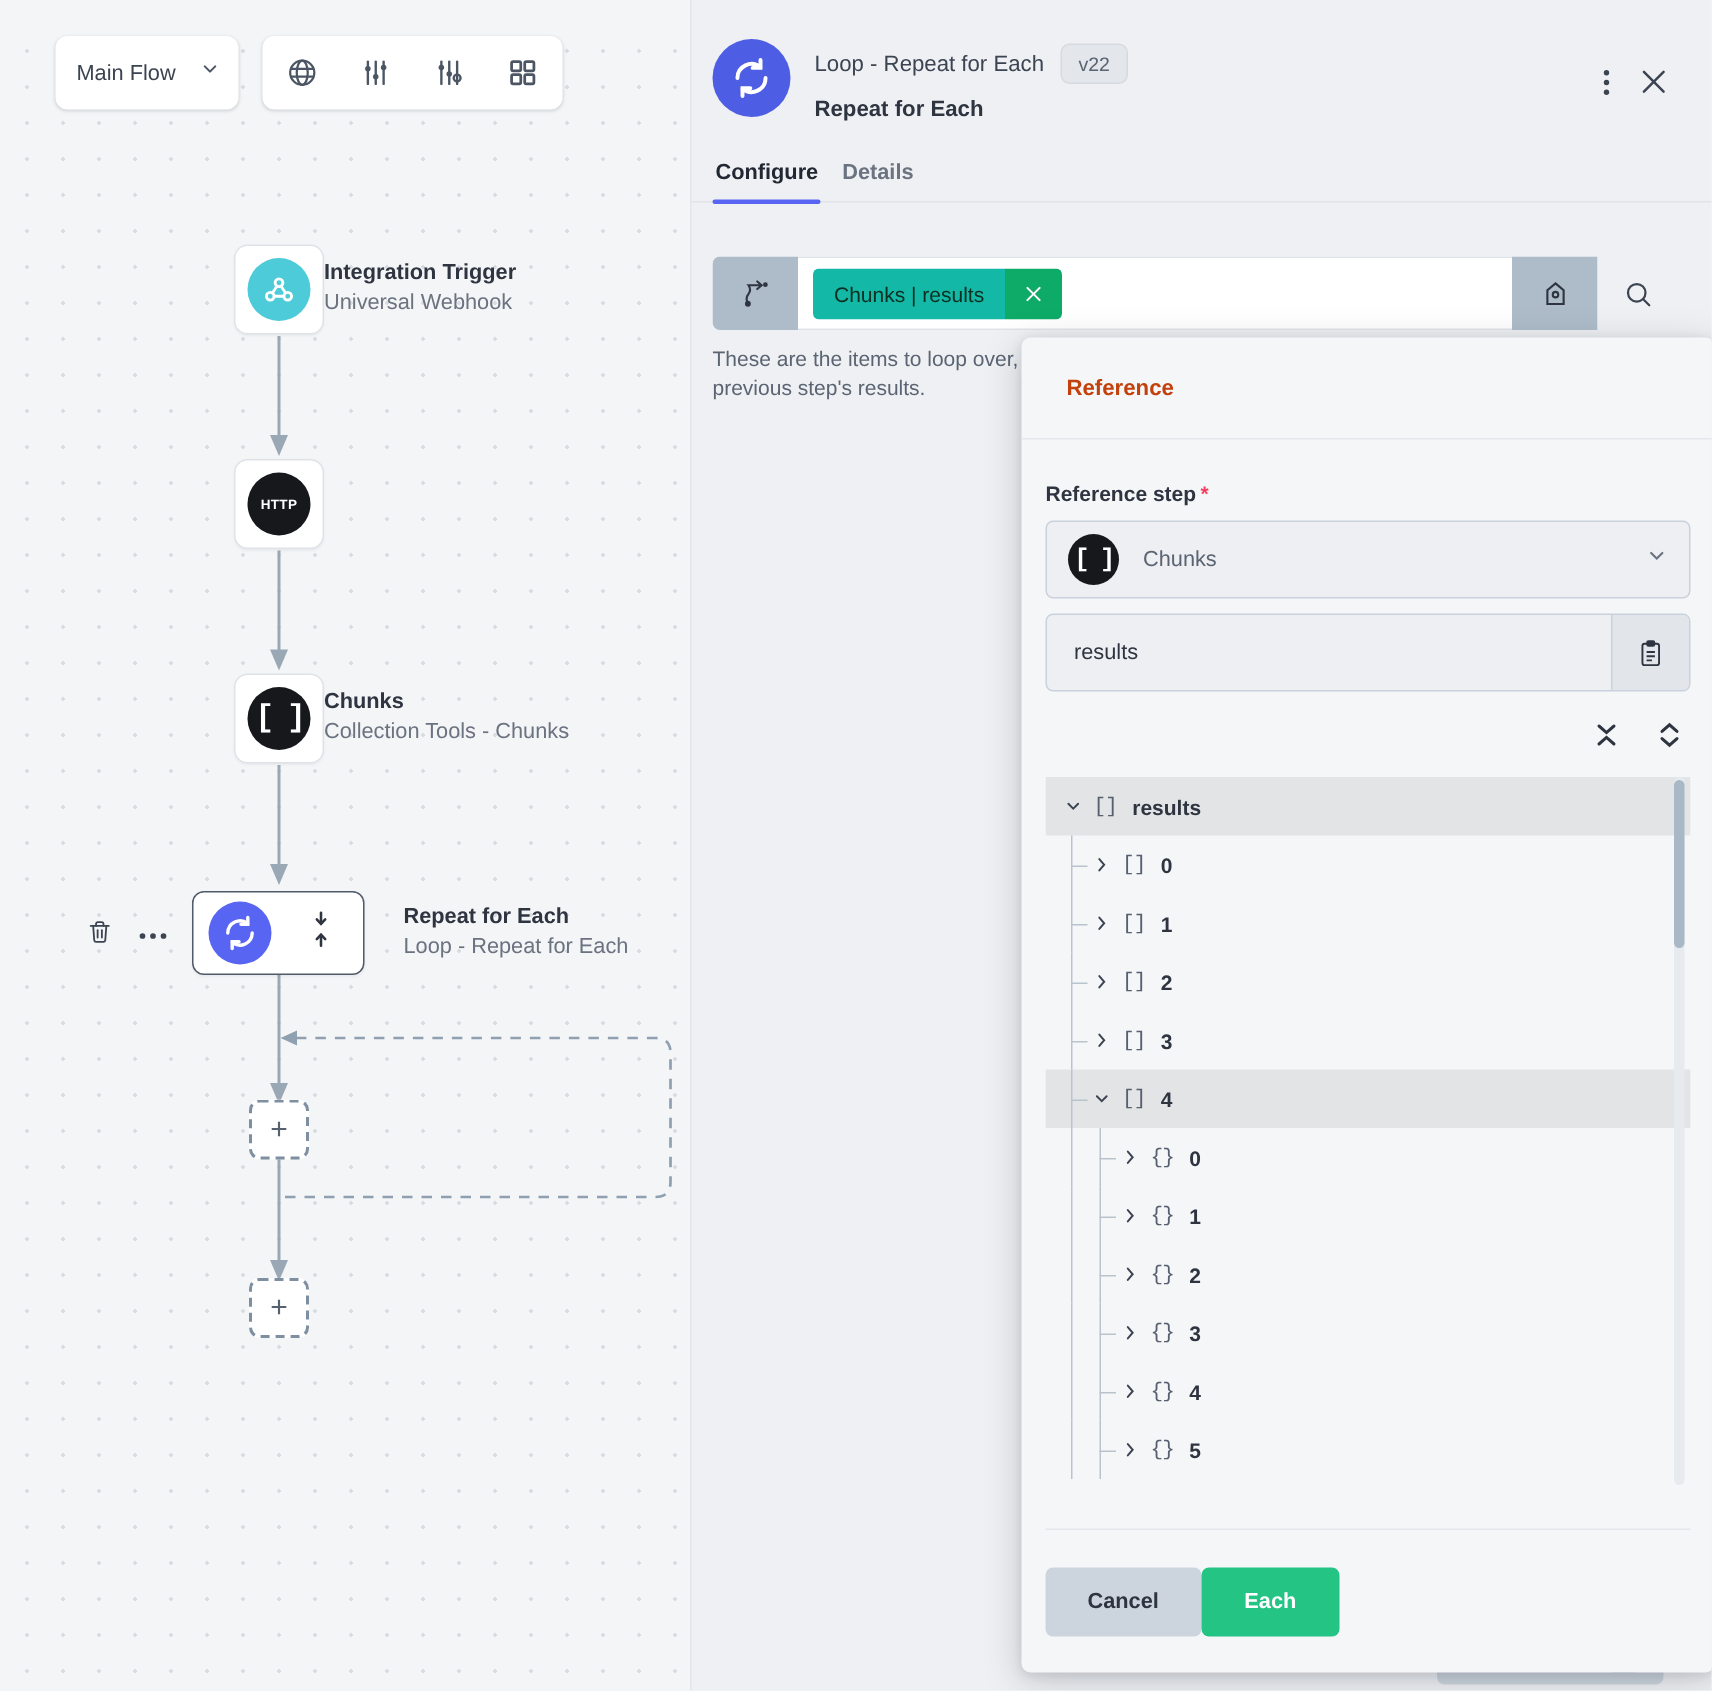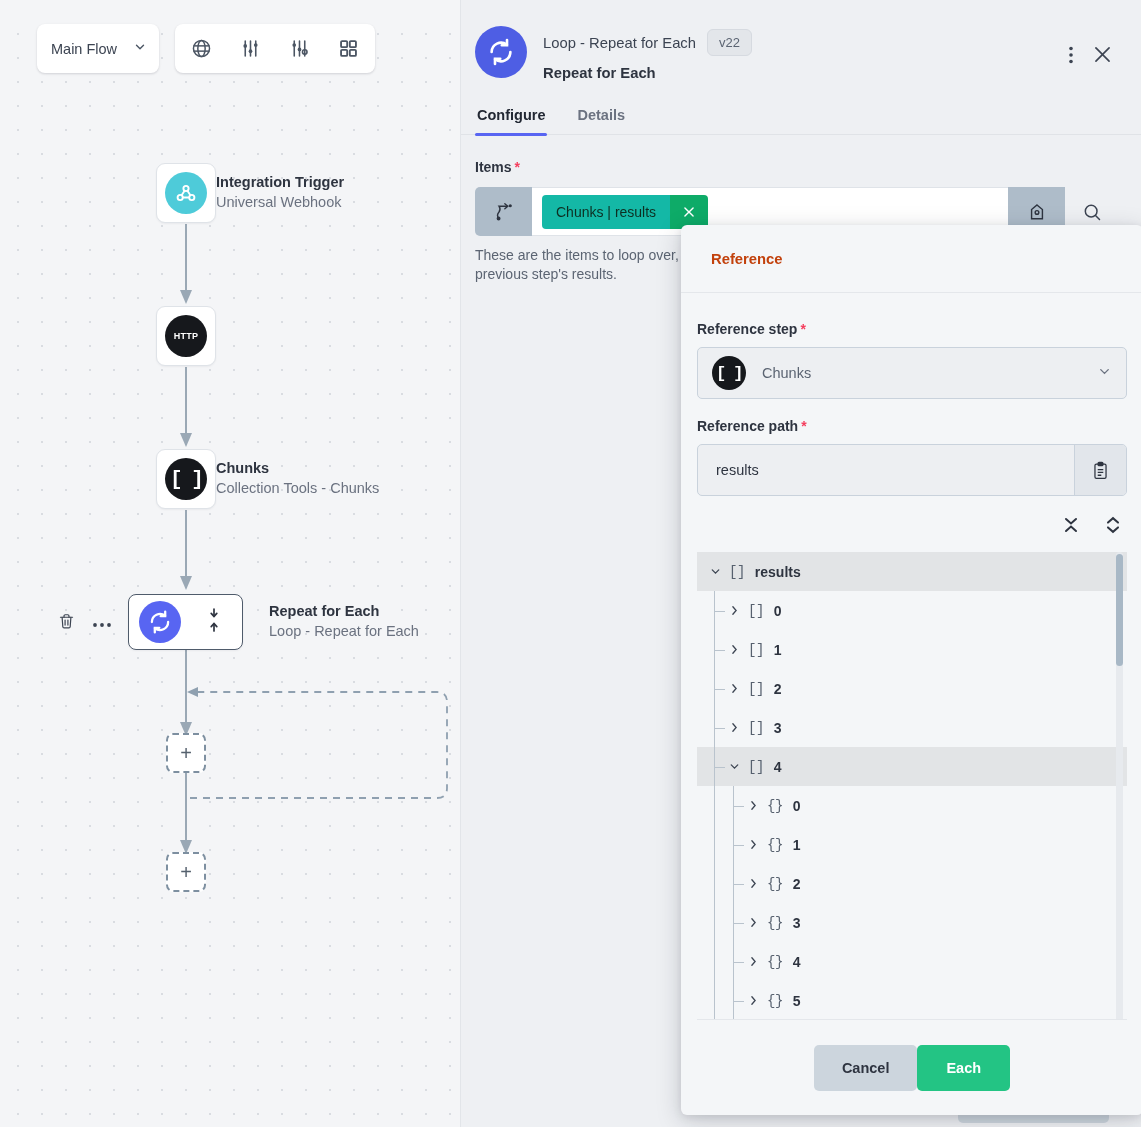--- a/index.html
+++ b/index.html
@@ -74,21 +74,21 @@
     display:flex; align-items:center; justify-content:center; flex:0 0 auto; }
   .head-txt { margin-left:16px; padding-top:3px; }
   .head-line1 { display:flex; align-items:center; }
   #head-type { font-size:14.8px; color:#3c4452; }
   #head-ver { margin-left:11px; font-size:13px; color:#5b6472; background:#e3e6ea;
     border:1px solid #d6dae0; border-radius:6px; padding:5px 11px; cursor:pointer; }
   #head-name { font-size:14.8px; font-weight:bold; color:#2e3440; margin-top:9px; }
   #head-actions { position:absolute; right:28px; top:44px; display:flex; align-items:center; gap:18px; }
   .ha-btn { cursor:pointer; display:flex; align-items:center; justify-content:center; }
 
-  #tabs { display:flex; gap:28px; padding:0 0 0 14px; margin-top:26px;
+  #tabs { display:flex; gap:12px; padding:0 0 0 14px; margin-top:26px;
     border-bottom:1px solid #e0e3e7; }
   .tab { font-size:14.5px; font-weight:bold; color:#6b7280; padding:0 2px 11px 2px;
     cursor:pointer; position:relative; }
   .tab.active { color:#222833; }
   .tab.active::after { content:""; position:absolute; left:0; right:0; bottom:-1.5px;
     height:3px; background:#5865f2; border-radius:2px; }
 
   
   #items-area { padding:24px 22px 0 14px; }
   .field-label { font-size:14px; font-weight:bold; color:#2e3440; }
@@ -146,21 +146,21 @@
   .trow.sel { background:#e2e4e6; }
   .trow .tw { display:flex; align-items:center; }
   .caret { width:20px; display:flex; align-items:center; justify-content:center; }
   .brk { font-family:"Liberation Mono", monospace; font-size:14px; color:#56606e;
     margin-left:4px; letter-spacing:-.5px; }
   .tkey { margin-left:10px; font-size:14px; font-weight:bold; color:#2e3440; }
   .guide { position:absolute; width:1px; background:#b9c3cd; }
   .elbow { position:absolute; width:11px; height:1px; background:#b9c3cd; }
 
   #ref-foot { height:96px; border-top:1px solid #e4e7eb; margin:0 16px;
-    display:flex; align-items:center; justify-content:center; }
+    display:flex; align-items:center; justify-content:flex-start; }
   #btn-cancel { background:#ccd5dd; color:#2e3440; font-size:14.5px; font-weight:bold;
     border:none; border-radius:5px; padding:15px 28px; cursor:pointer;
     font-family:"Liberation Sans", sans-serif; }
   #btn-save { background:#23c484; color:#ffffff; font-size:14.5px; font-weight:bold;
     border:none; border-radius:5px; padding:15px 29px; cursor:pointer;
     font-family:"Liberation Sans", sans-serif; }
 
   
   #debug-bar { position:absolute; right:10px; bottom:4px; display:flex;
     align-items:center; gap:10px; }
@@ -372,23 +372,20 @@
       </span>
     </div>
   </div>
 
   <div id="tabs">
     <div class="tab active">Configure</div>
     <div class="tab">Details</div>
   </div>
 
   <div id="items-area">
-    <div class="field-label">
-      <span>Items</span><span class="req">*</span>
-    </div>
     <div id="items-row">
       <div id="items-fx">
         <svg width="20" height="22" viewBox="0 0 24 24" fill="none" stroke="#2e3440" stroke-width="1.7" stroke-linecap="round">
           <path d="M6 20 A 6 6 0 0 1 6 12 A 6 6 0 0 0 6 5 L 16 5"></path>
           <polyline points="13 2 16.5 5 13 8"></polyline>
             <circle cx="5.5" cy="19.8" r="1.5" fill="#2e3440"></circle>
             <circle cx="19.5" cy="4.5" r="1.9" fill="#2e3440" stroke="none"></circle>
         </svg>
       </div>
       <div id="items-input">
@@ -440,23 +437,20 @@
           <span style="color:#fff;font-size:17px;font-weight:bold;font-family:'Liberation Mono',monospace;letter-spacing:-1.6px;line-height:1;">[ ]</span>
         </span>
         <span class="s-txt">Chunks</span>
         <span>
           <svg width="15" height="15" viewBox="0 0 24 24" fill="none" stroke="#6b7280" stroke-width="2.2" stroke-linecap="round">
               <polyline points="6 9 12 15 18 9"></polyline>
             </svg>
         </span>
       </div>
 
-      <div class="sub-label" style="margin-top:19px;">
-        <span>Reference path</span><span class="req">*</span>
-      </div>
       <div class="path-row">
         <span id="path-val">results</span>
         <span id="path-copy">
           <svg width="19" height="19" viewBox="0 0 24 24" fill="none" stroke="#2e3440" stroke-width="1.6" stroke-linejoin="round">
             <rect x="5" y="4" width="14" height="18" rx="1.8"></rect>
               <rect x="9" y="1.8" width="6" height="4" rx="1.1" fill="#2e3440"></rect>
             <line x1="8.5" y1="11" x2="15.5" y2="11"></line>
               <line x1="8.5" y1="14.5" x2="15.5" y2="14.5"></line>
               <line x1="8.5" y1="18" x2="13" y2="18"></line>
           </svg>

